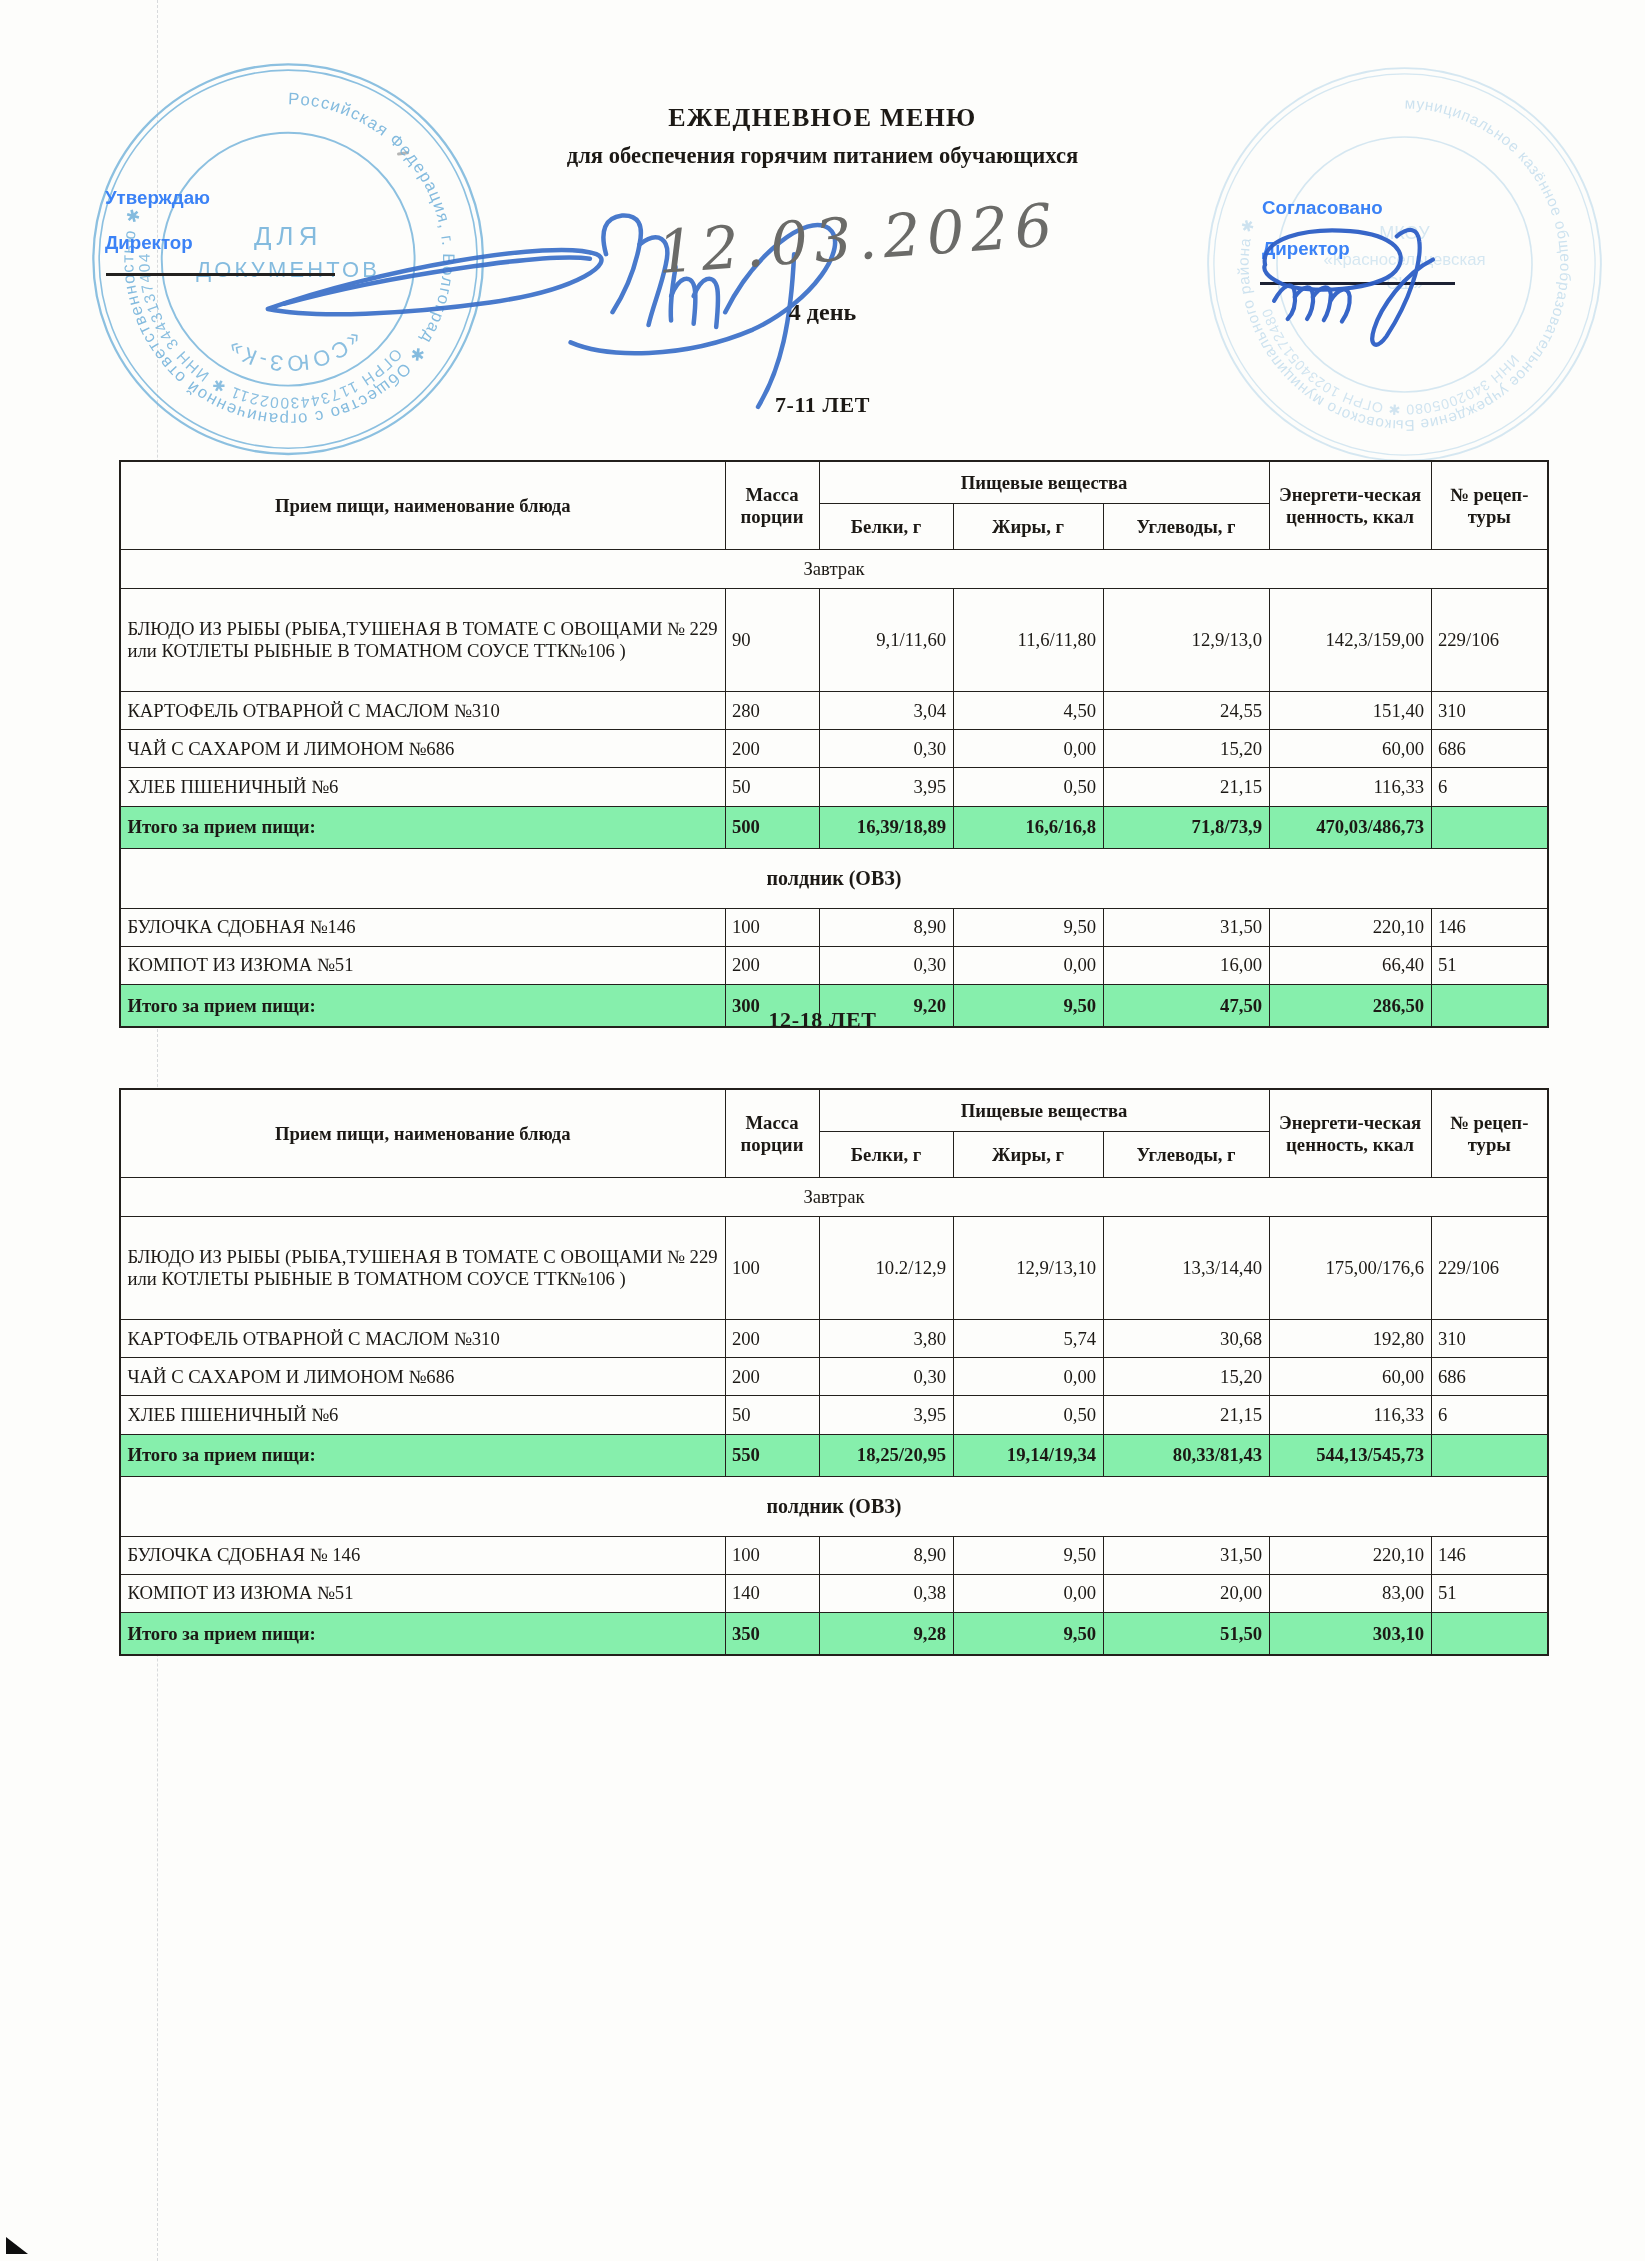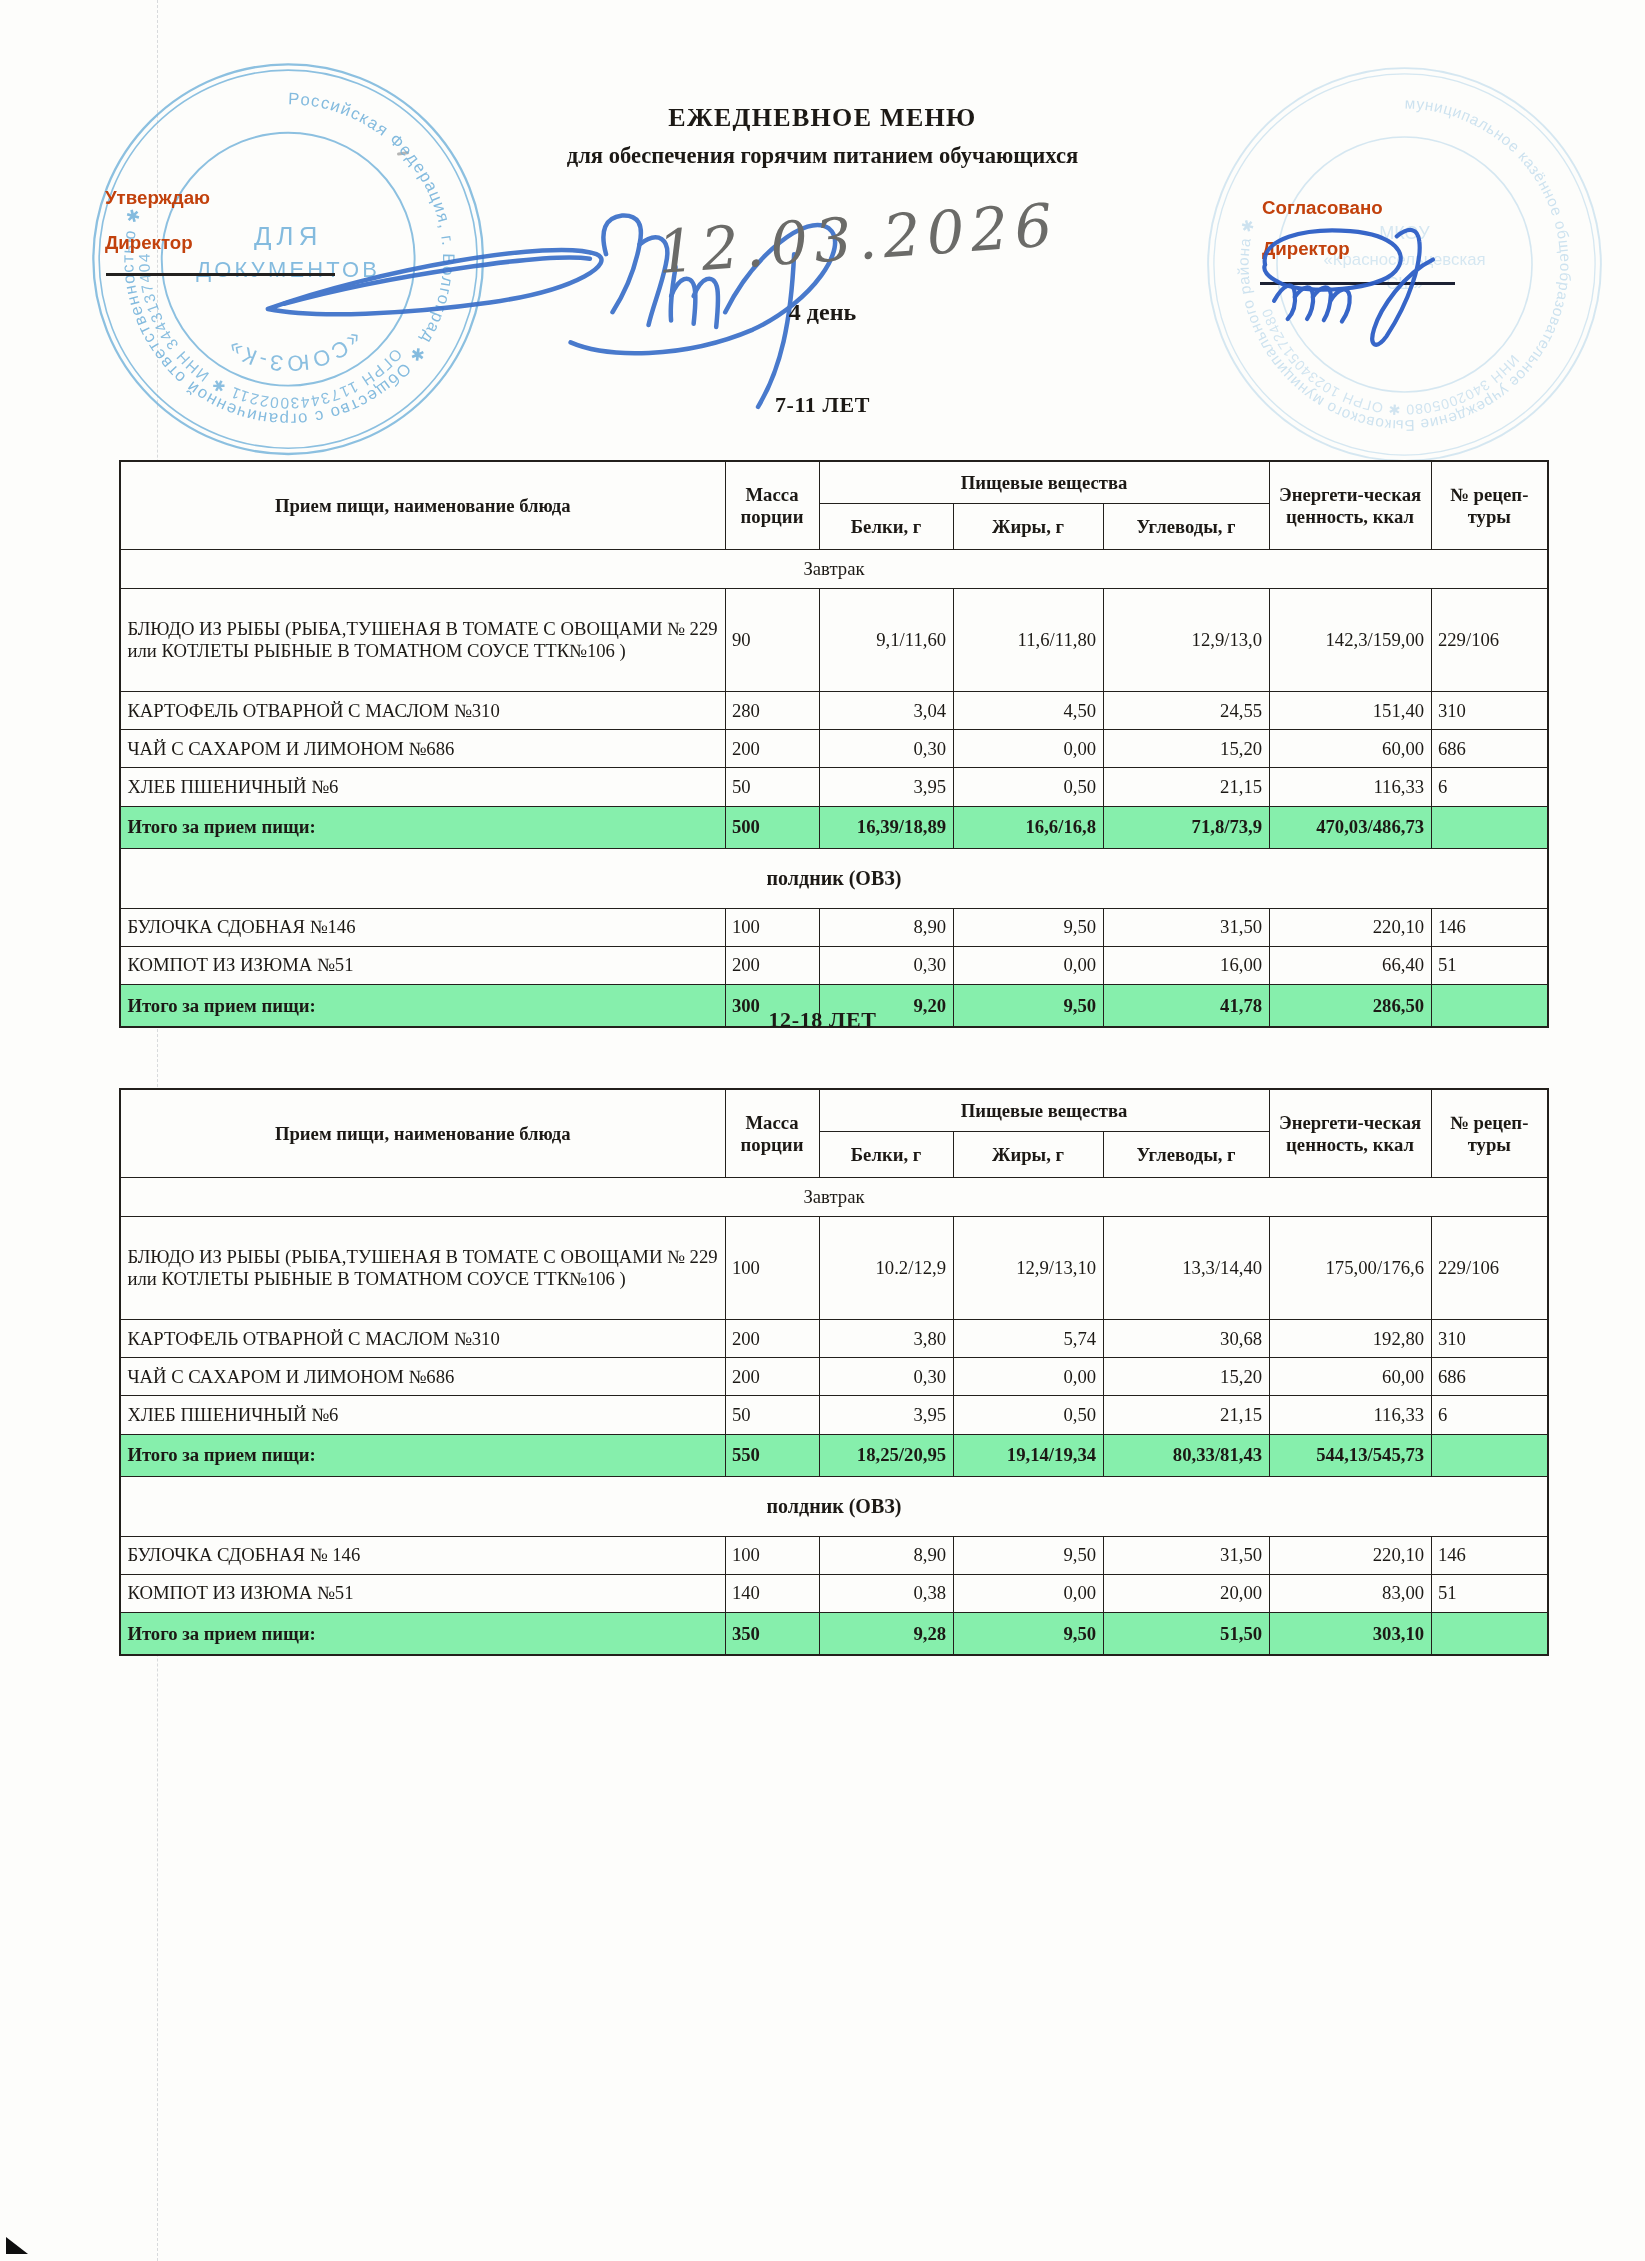--- a/index.html
+++ b/index.html
@@ -15,21 +15,21 @@
     border-left:22px solid #0e0e0e; border-top:17px solid transparent; }
   .dash-artifact { position:absolute; left:397px; top:152px; width:11.6px; height:3.2px;
     background:#8f8f8d; opacity:.65; transform:rotate(-8deg); border-radius:1.9px; }
 
   .doc-title { position:absolute; top:103px; left:0; width:100%; text-align:center;
     font-size:26px; font-weight:bold; letter-spacing:1.3px; }
   .doc-subtitle { position:absolute; top:143px; left:0; width:100%; text-align:center;
     font-size:22.6px; font-weight:bold; }
 
   .sign-label { position:absolute; font-family:"Liberation Sans", sans-serif;
-    font-size:18.7px; font-weight:600; color:#c2410c; }
+    font-size:18.7px; font-weight:600; color:#3b82f6; }
   .ul-line { position:absolute; height:2.6px; background:#23211f; }
   .ul-line.right { background:#1c2133; }
 
   .handwritten-date { position:absolute; left:657px; top:204px;
     font-family:"DejaVu Serif", serif; font-style:italic; font-size:59px;
     color:#6b6b68; letter-spacing:6.4px; transform:rotate(-4deg); white-space:nowrap; }
 
   .day-heading { position:absolute; top:299px; left:0; width:100%; text-align:center;
     font-size:24px; font-weight:bold; }
   .age-heading { position:absolute; left:0; width:100%; text-align:center;
@@ -248,21 +248,21 @@
         <td class="num">0,00</td>
         <td class="num">16,00</td>
         <td class="num">66,40</td>
         <td class="ctr">51</td>
       </tr>
       <tr class="total">
         <td class="dish">Итого за прием пищи:</td>
         <td class="ctr">300</td>
         <td class="num">9,20</td>
         <td class="num">9,50</td>
-        <td class="num">41,78</td>
+        <td class="num">47,50</td>
         <td class="num">286,50</td>
         <td class="ctr"></td>
       </tr>
     </tbody>
   </table>
 
   <div class="age-heading age-2">12-18 ЛЕТ</div>
 
   <table class="menu menu-2">
     <colgroup>

